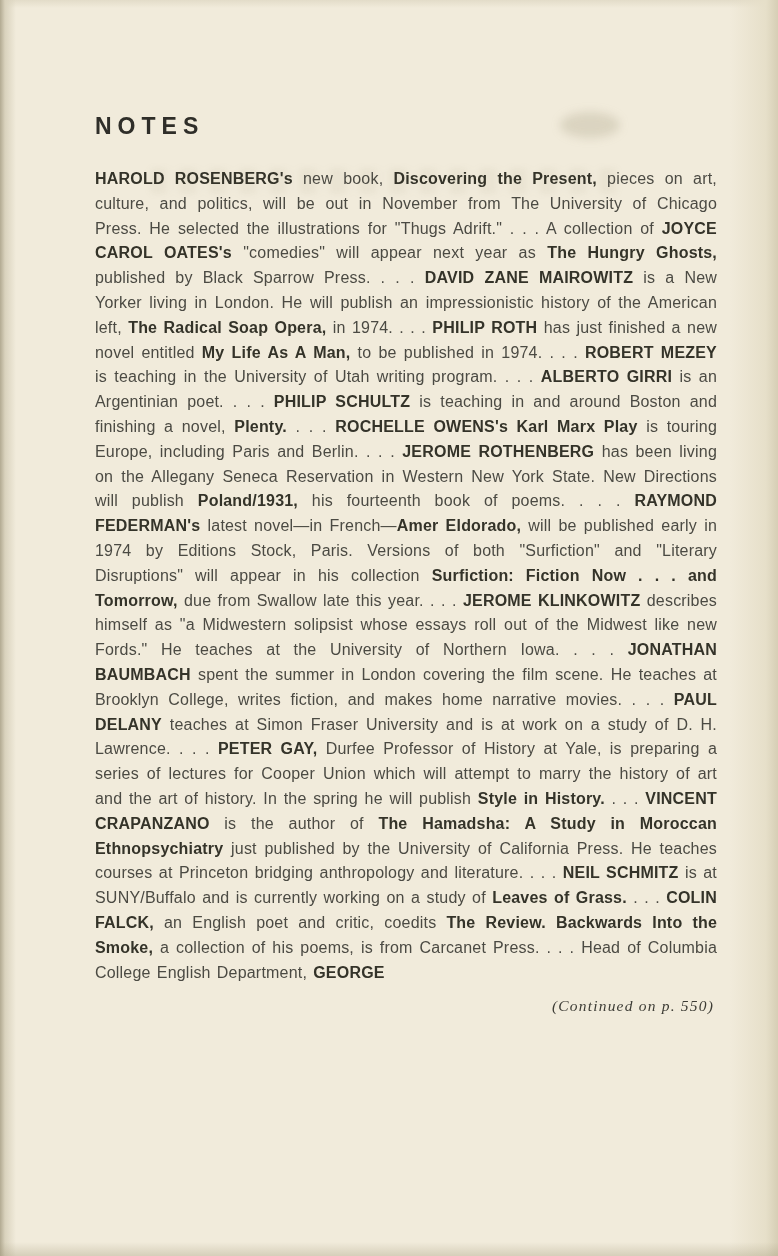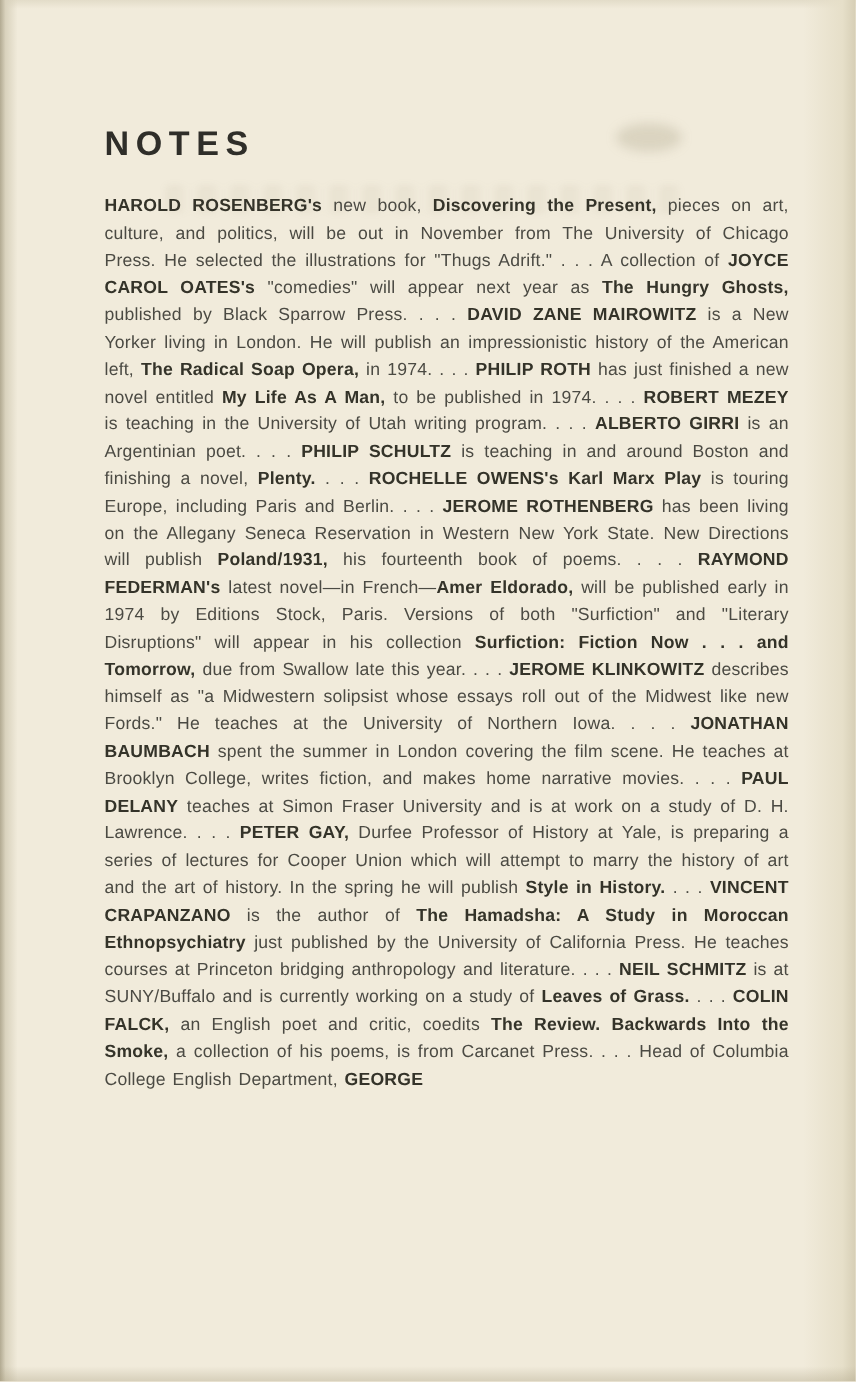--- a/index.html
+++ b/index.html
@@ -52,21 +52,21 @@
     border-radius: 50%;
   }
   .content {
     position: absolute;
     left: 95px;
     top: 113px;
     width: 622px;
   }
   .heading {
     margin: 0 0 27px 0;
-    font-size: 31px;
+    font-size: 23px;
     font-weight: 700;
     letter-spacing: 6px;
     color: #2f2e29;
   }
   p { margin: 0; }
   .intro, .bodytext {
     font-size: 16px;
     line-height: 24.8px;
     text-align: justify;
     color: #4b4a43;
@@ -99,14 +99,15 @@
   <div class="edge edge-bottom"></div>
   <div class="smudge-heading"></div>
   <div class="ghost"></div>
 
   <div class="content">
     <h1 class="heading">NOTES</h1>
 
 
     <p class="bodytext"><strong>HAROLD ROSENBERG's</strong><span> new book, </span><strong>Discovering the Present,</strong><span> pieces on art, culture, and politics, will be out in November from The University of Chicago Press. He selected the illustrations for "Thugs Adrift." . . . A collection of </span><strong>JOYCE CAROL OATES's</strong><span> "comedies" will appear next year as </span><strong>The Hungry Ghosts,</strong><span> published by Black Sparrow Press. . . . </span><strong>DAVID ZANE MAIROWITZ</strong><span> is a New Yorker living in London. He will publish an impressionistic history of the American left, </span><strong>The Radical Soap Opera,</strong><span> in 1974. . . . </span><strong>PHILIP ROTH</strong><span> has just finished a new novel entitled </span><strong>My Life As A Man,</strong><span> to be published in 1974. . . . </span><strong>ROBERT MEZEY</strong><span> is teaching in the University of Utah writing program. . . . </span><strong>ALBERTO GIRRI</strong><span> is an Argentinian poet. . . . </span><strong>PHILIP SCHULTZ</strong><span> is teaching in and around Boston and finishing a novel, </span><strong>Plenty.</strong><span> . . . </span><strong>ROCHELLE OWENS's Karl Marx Play</strong><span> is touring Europe, including Paris and Berlin. . . . </span><strong>JEROME ROTHENBERG</strong><span> has been living on the Allegany Seneca Reservation in Western New York State. New Directions will publish </span><strong>Poland/1931,</strong><span> his fourteenth book of poems. . . . </span><strong>RAYMOND FEDERMAN's</strong><span> latest novel—in French—</span><strong>Amer Eldorado,</strong><span> will be published early in 1974 by Editions Stock, Paris. Versions of both "Surfiction" and "Literary Disruptions" will appear in his collection </span><strong>Surfiction: Fiction Now . . . and Tomorrow,</strong><span> due from Swallow late this year. . . . </span><strong>JEROME KLINKOWITZ</strong><span> describes himself as "a Midwestern solipsist whose essays roll out of the Midwest like new Fords." He teaches at the University of Northern Iowa. . . . </span><strong>JONATHAN BAUMBACH</strong><span> spent the summer in London covering the film scene. He teaches at Brooklyn College, writes fiction, and makes home narrative movies. . . . </span><strong>PAUL DELANY</strong><span> teaches at Simon Fraser University and is at work on a study of D. H. Lawrence. . . . </span><strong>PETER GAY,</strong><span> Durfee Professor of History at Yale, is preparing a series of lectures for Cooper Union which will attempt to marry the history of art and the art of history. In the spring he will publish </span><strong>Style in History.</strong><span> . . . </span><strong>VINCENT CRAPANZANO</strong><span> is the author of </span><strong>The Hamadsha: A Study in Moroccan Ethnopsychiatry</strong><span> just published by the University of California Press. He teaches courses at Princeton bridging anthropology and literature. . . . </span><strong>NEIL SCHMITZ</strong><span> is at SUNY/Buffalo and is currently working on a study of </span><strong>Leaves of Grass.</strong><span> . . . </span><strong>COLIN FALCK,</strong><span> an English poet and critic, coedits </span><strong>The Review. Backwards Into the Smoke,</strong><span> a collection of his poems, is from Carcanet Press. . . . Head of Columbia College English Department, </span><strong>GEORGE</strong></p>
 
+    <p class="continued">(Continued on p. 550)</p>
   </div>
 </div>
 
 </body></html>

